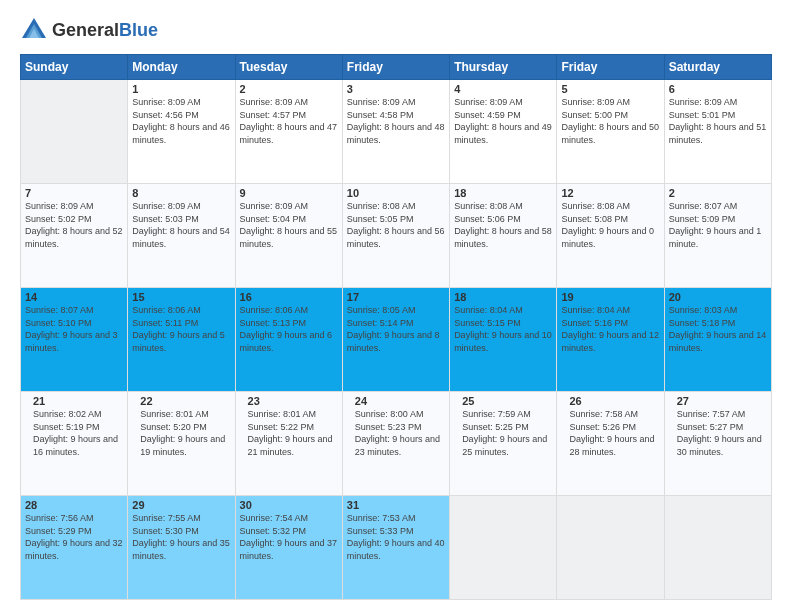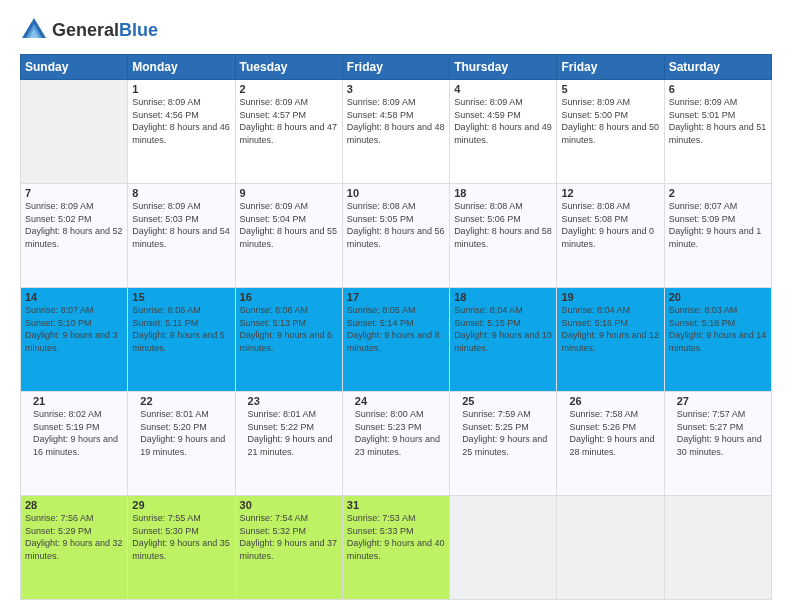--- a/index.html
+++ b/index.html
@@ -85,21 +85,21 @@
       line-height: 1.4;
     }
     .calendar tr:nth-child(even) td:not(.empty) {
       background: #f8fafd;
     }
     
     .week-row-1 td { background: #fff; }
     .week-row-2 td { background: #f0f4fa; }
     .week-row-3 td { background: #0ea5e9; }
     .week-row-4 td { background: #f0f4fa; padding-left: 12px; }
-    .week-row-5 td { background: #bef264; }
+    .week-row-5 td { background: #7dd3fc; }
     .week-row-1 td.empty, .week-row-2 td.empty, .week-row-3 td.empty, .week-row-4 td.empty, .week-row-5 td.empty {
       background: #eef0f2;
     }
   </style>
 </head>
 <body>
 
 <div class="page">
   <div class="header">
     <div class="logo">

